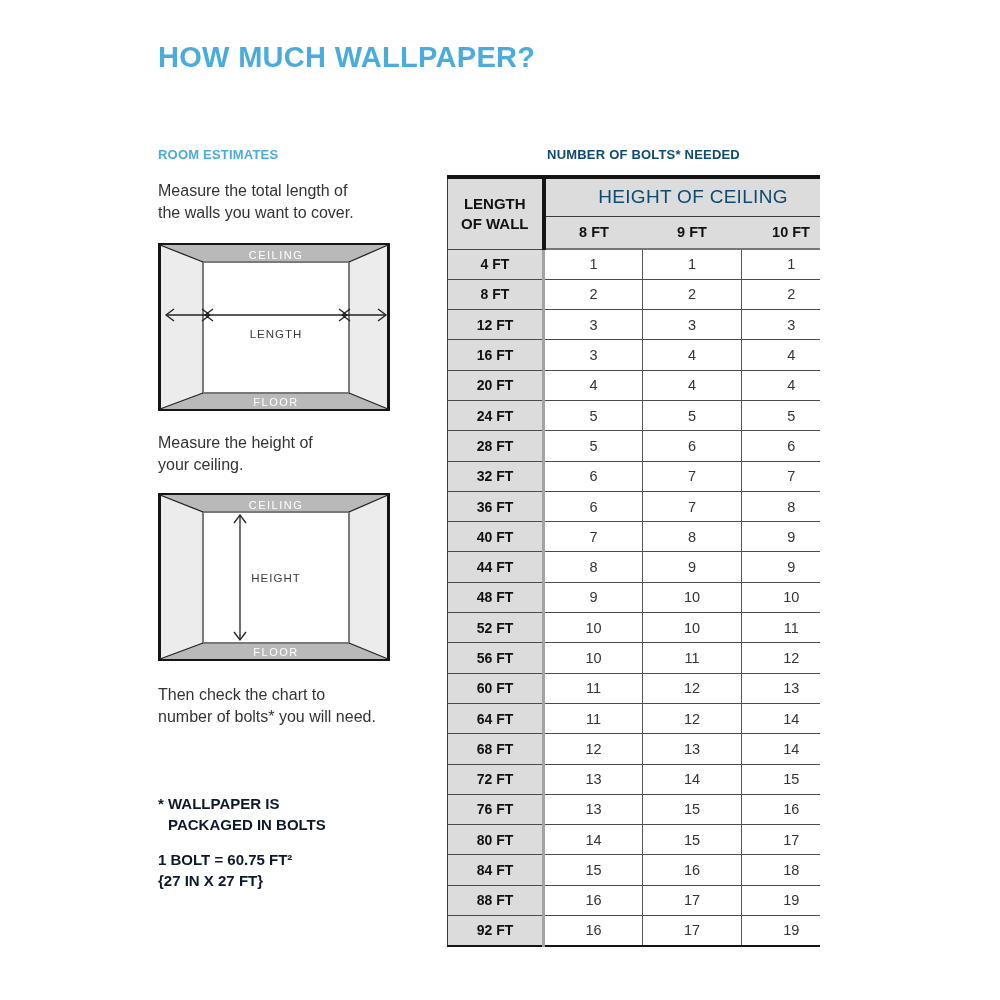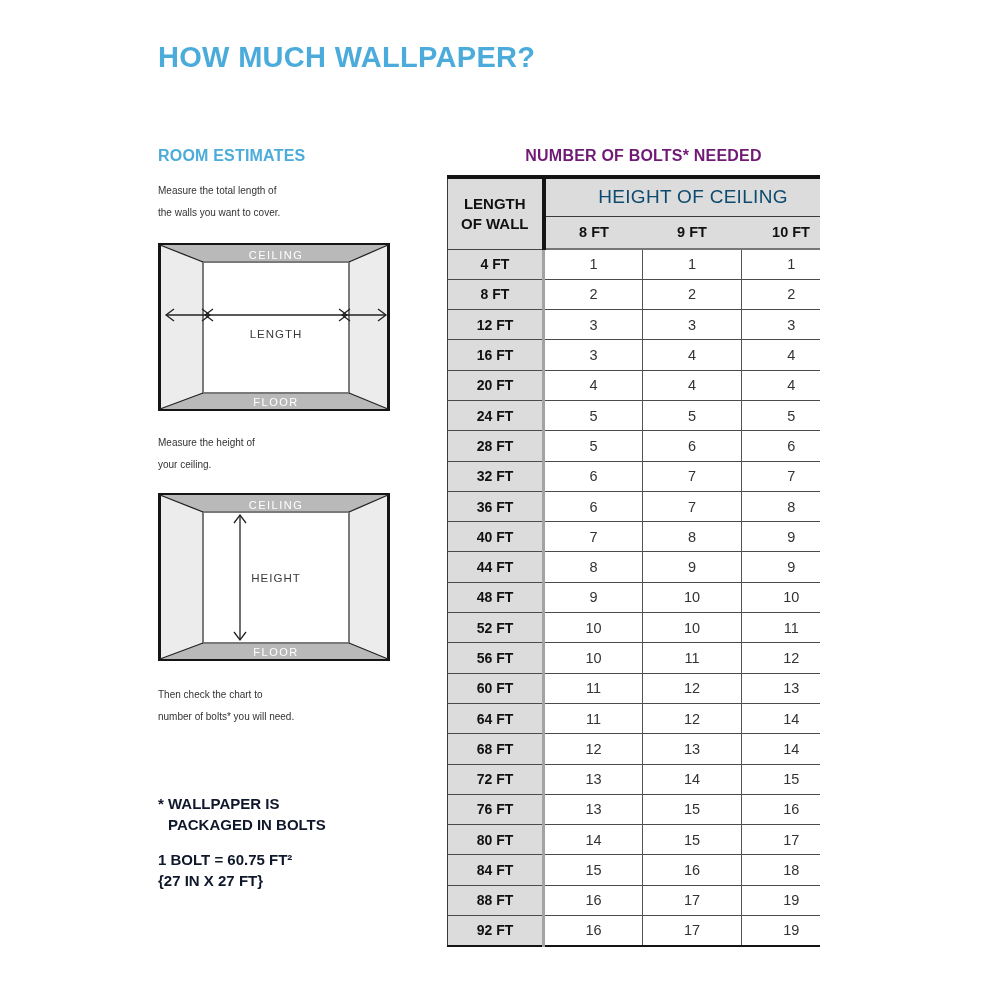--- a/index.html
+++ b/index.html
@@ -14,30 +14,30 @@
   }
   .page-title {
     position: absolute;
     left: 158px; top: 41px;
     font-size: 29px;
     font-weight: bold;
     letter-spacing: 0.3px;
   }
   .section-heading {
     position: absolute;
-    font-size: 16px;
+    font-size: 13px;
     font-weight: bold;
     letter-spacing: 0.2px;
   }
   .room-heading { left: 158px; top: 147px; }
   .table-heading { left: 447px; top: 147px; width: 393px; text-align: center; }
   .body-text {
     position: absolute;
     left: 158px;
-    font-size: 10px;
+    font-size: 16px;
     line-height: 22px;
     color: #333333;
   }
   .step1 { top: 180px; }
   .step2 { top: 432px; }
   .step3 { top: 684px; }
   .footnote-bold {
     position: absolute;
     left: 158px;
     font-size: 15px;
@@ -193,21 +193,21 @@
   <div class="footnote-bold footnote1">
     <div>* WALLPAPER IS</div>
     <div class="indent">PACKAGED IN BOLTS</div>
   </div>
 
   <div class="footnote-bold footnote2">
     <div>1 BOLT = 60.75 FT²</div>
     <div>{27 IN X 27 FT}</div>
   </div>
 
-  <div class="section-heading table-heading" style="color: #701a75;">NUMBER OF BOLTS* NEEDED</div>
+  <div class="section-heading table-heading" style="color: #0c4a6e;">NUMBER OF BOLTS* NEEDED</div>
 
   <table class="bolts">
     <colgroup>
       <col style="width:96px">
       <col style="width:99px">
       <col style="width:99px">
       <col style="width:99px">
     </colgroup>
     <thead>
       <tr>

